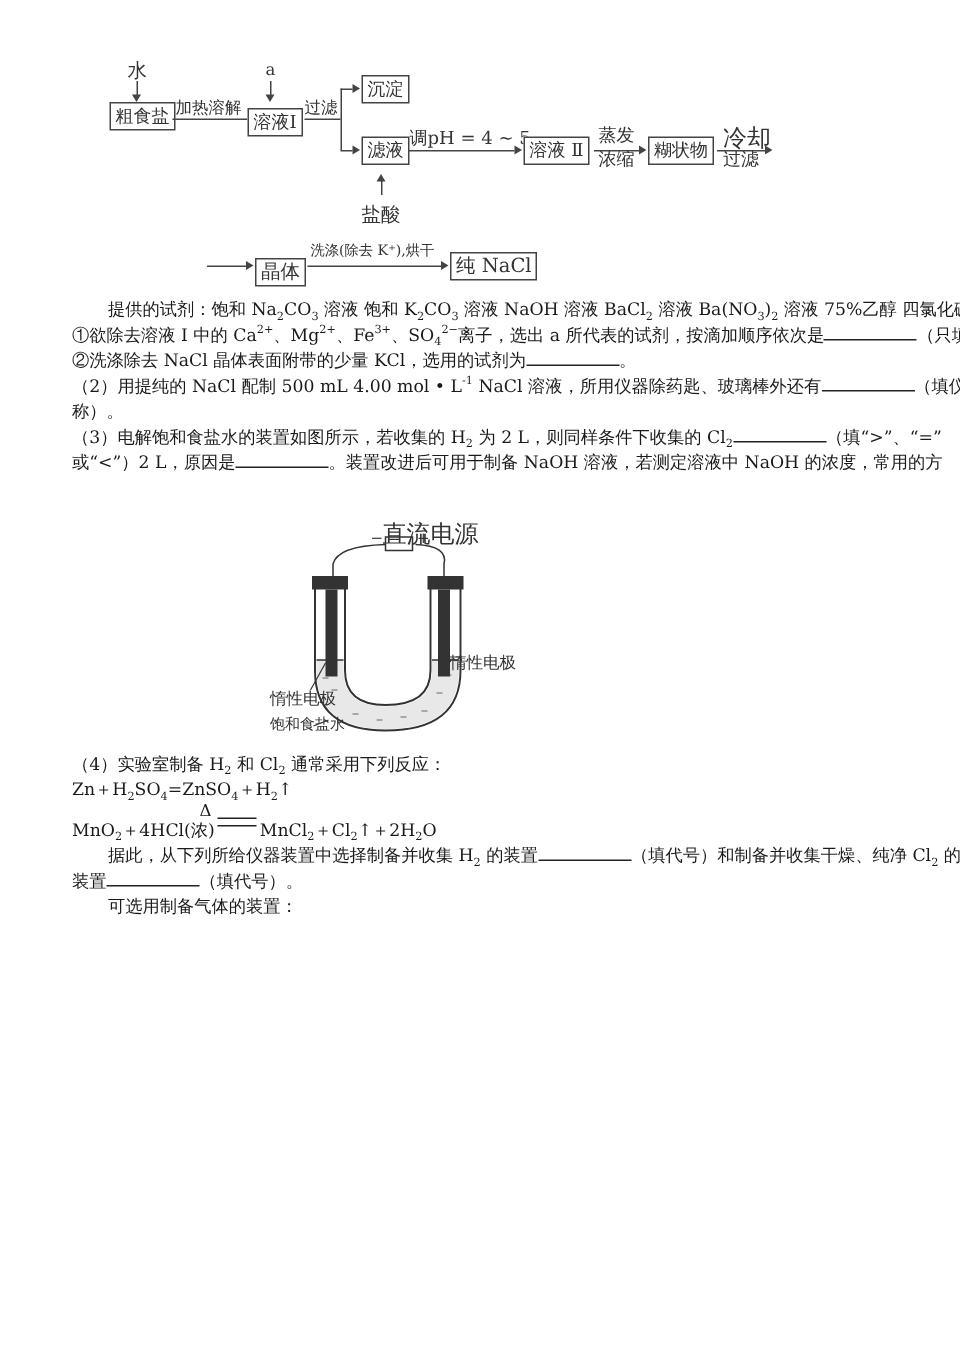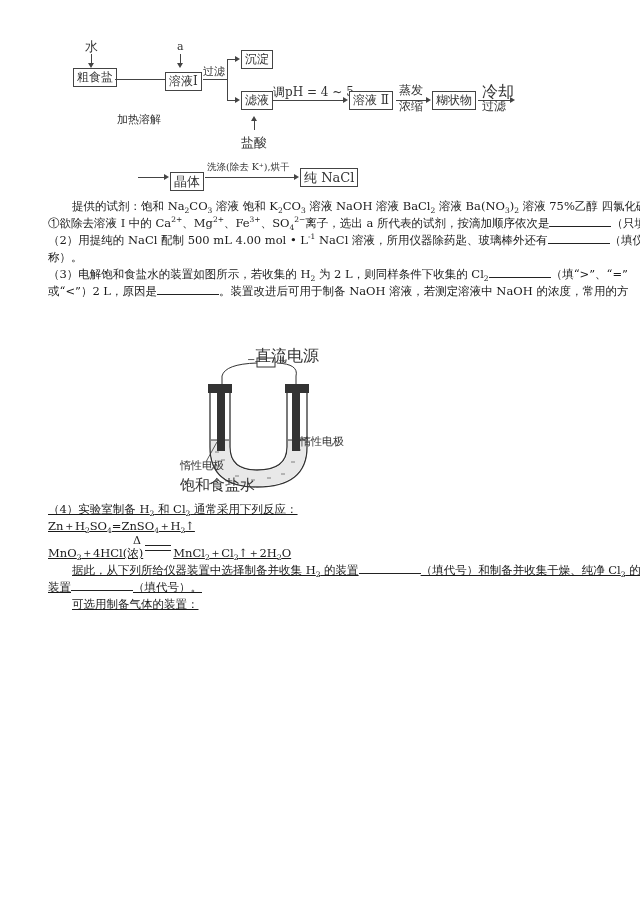--- a/index.html
+++ b/index.html
@@ -27,21 +27,21 @@
 </head>
 <body>
 
 <div class="fc">
 
   <span class="lbl" style="left:85px;top:38px;font-size:13px;">水</span>
   <div class="vline" style="left:91px;top:54px;height:10px;"></div>
   <div class="arrow-d" style="left:88px;top:63px;"></div>
   <div class="box" style="left:73px;top:68px;">粗食盐</div>
 
-  <span class="lbl" style="left:117px;top:64px;margin-top:48px;">加热溶解</span>
+  <span class="lbl" style="left:117px;top:64px;">加热溶解</span>
   <div class="hline" style="left:115px;top:79px;width:50px;"></div>
 
   <span class="lbl" style="left:177px;top:40px;">a</span>
   <div class="vline" style="left:180px;top:54px;height:10px;"></div>
   <div class="arrow-d" style="left:177px;top:63px;"></div>
   <div class="box" style="left:165px;top:72px;text-align:right;">溶液Ⅰ</div>
 
   <span class="lbl" style="left:203px;top:64px;">过滤</span>
   <div class="hline" style="left:203px;top:79px;width:24px;"></div>
   <div class="vline" style="left:227px;top:59px;height:41px;"></div>
@@ -78,20 +78,21 @@
   <div class="box" style="left:170px;top:172px;font-size:13px;">晶体</div>
   <span class="lbl" style="left:207px;top:161px;font-size:9.5px;">洗涤(除去 K⁺),烘干</span>
   <div class="hline" style="left:205px;top:177px;width:89px;"></div>
   <div class="arrow-r" style="left:294px;top:174px;"></div>
   <div class="box" style="left:300px;top:168px;font-size:13px;">纯 NaCl</div>
 </div>
 
 <div class="text" style="top:198px;">
   <div class="line indent"><span>提供的试剂：饱和 Na</span><sub>2</sub><span>CO</span><sub>3</sub><span> 溶液  饱和 K</span><sub>2</sub><span>CO</span><sub>3</sub><span> 溶液  NaOH 溶液  BaCl</span><sub>2</sub><span> 溶液  Ba(NO</span><sub>3</sub><span>)</span><sub>2</sub><span> 溶液  75%乙醇  四氯化碳</span></div>
   <div class="line"><span>①欲除去溶液 I 中的 Ca</span><sup>2+</sup><span>、Mg</span><sup>2+</sup><span>、Fe</span><sup>3+</sup><span>、SO</span><sub>4</sub><sup>2−</sup><span>离子，选出 a 所代表的试剂，按滴加顺序依次是</span><span class="blank"></span><span>（只填</span></div>
+  <div class="line"><span>②洗涤除去 NaCl 晶体表面附带的少量 KCl，选用的试剂为</span><span class="blank"></span><span>。</span></div>
   <div class="line"><span>（2）用提纯的 NaCl 配制 500 mL 4.00 mol • L</span><sup>-1</sup><span> NaCl 溶液，所用仪器除药匙、玻璃棒外还有</span><span class="blank"></span><span>（填仪器名</span></div>
   <div class="line">称）。</div>
   <div class="line"><span>（3）电解饱和食盐水的装置如图所示，若收集的 H</span><sub>2</sub><span> 为 2 L，则同样条件下收集的 Cl</span><sub>2</sub><span class="blank"></span><span>（填“&gt;”、“=”</span></div>
   <div class="line"><span>或“&lt;”）2 L，原因是</span><span class="blank"></span><span>。装置改进后可用于制备 NaOH 溶液，若测定溶液中 NaOH 的浓度，常用的方</span></div>
 </div>
 
 <div class="abs" style="left:195px;top:352px;width:150px;height:142px;">
   <svg width="150" height="142" viewBox="0 0 150 142">
 
     <path d="M62,11 Q30,12 27,24 L27,32" fill="none" stroke="#333" stroke-width="1"></path>
@@ -124,24 +125,24 @@
 
     <line x1="22" y1="90" x2="12" y2="108" stroke="#333" stroke-width="0.8"></line>
     <line x1="105" y1="86" x2="113" y2="86" stroke="#333" stroke-width="0.8"></line>
     <line x1="24" y1="128" x2="14" y2="132" stroke="#333" stroke-width="0.8"></line>
   </svg>
   <span class="lbl" style="left:60px;top:-6px;font-size:16px;">直流电源</span>
   <span class="lbl" style="left:52px;top:2px;font-size:10px;">−</span>
   <span class="lbl" style="left:83px;top:2px;font-size:10px;">+</span>
   <span class="lbl" style="left:-15px;top:106px;font-size:11px;">惰性电极</span>
   <span class="lbl" style="left:105px;top:82px;font-size:11px;">惰性电极</span>
-  <span class="lbl" style="left:-15px;top:124px;font-size:15px;">饱和食盐水</span>
+  <span class="lbl" style="left:-15px;top:124px;font-size:10px;">饱和食盐水</span>
 </div>
 
-<div class="text" style="top:501px;text-decoration:underline;">
+<div class="text" style="top:501px;">
   <div class="line"><span>（4）实验室制备 H</span><sub>2</sub><span> 和 Cl</span><sub>2</sub><span> 通常采用下列反应：</span></div>
   <div class="line"><span>Zn＋H</span><sub>2</sub><span>SO</span><sub>4</sub><span>=ZnSO</span><sub>4</sub><span>＋H</span><sub>2</sub><span>↑</span></div>
   <div class="line" style="height:10px;position:relative;">
     <span style="position:absolute;left:85px;top:-3px;font-size:11px;">Δ</span>
   </div>
   <div class="line"><span>MnO</span><sub>2</sub><span>＋4HCl(浓)</span><span style="display:inline-block;width:26px;height:4px;border-top:1px solid #222;border-bottom:1px solid #222;vertical-align:6px;margin:0 2px;"></span><span>MnCl</span><sub>2</sub><span>＋Cl</span><sub>2</sub><span>↑＋2H</span><sub>2</sub><span>O</span></div>
   <div class="line indent"><span>据此，从下列所给仪器装置中选择制备并收集 H</span><sub>2</sub><span> 的装置</span><span class="blank"></span><span>（填代号）和制备并收集干燥、纯净 Cl</span><sub>2</sub><span> 的</span></div>
   <div class="line"><span>装置</span><span class="blank"></span><span>（填代号）。</span></div>
   <div class="line indent">可选用制备气体的装置：</div>
 </div>

